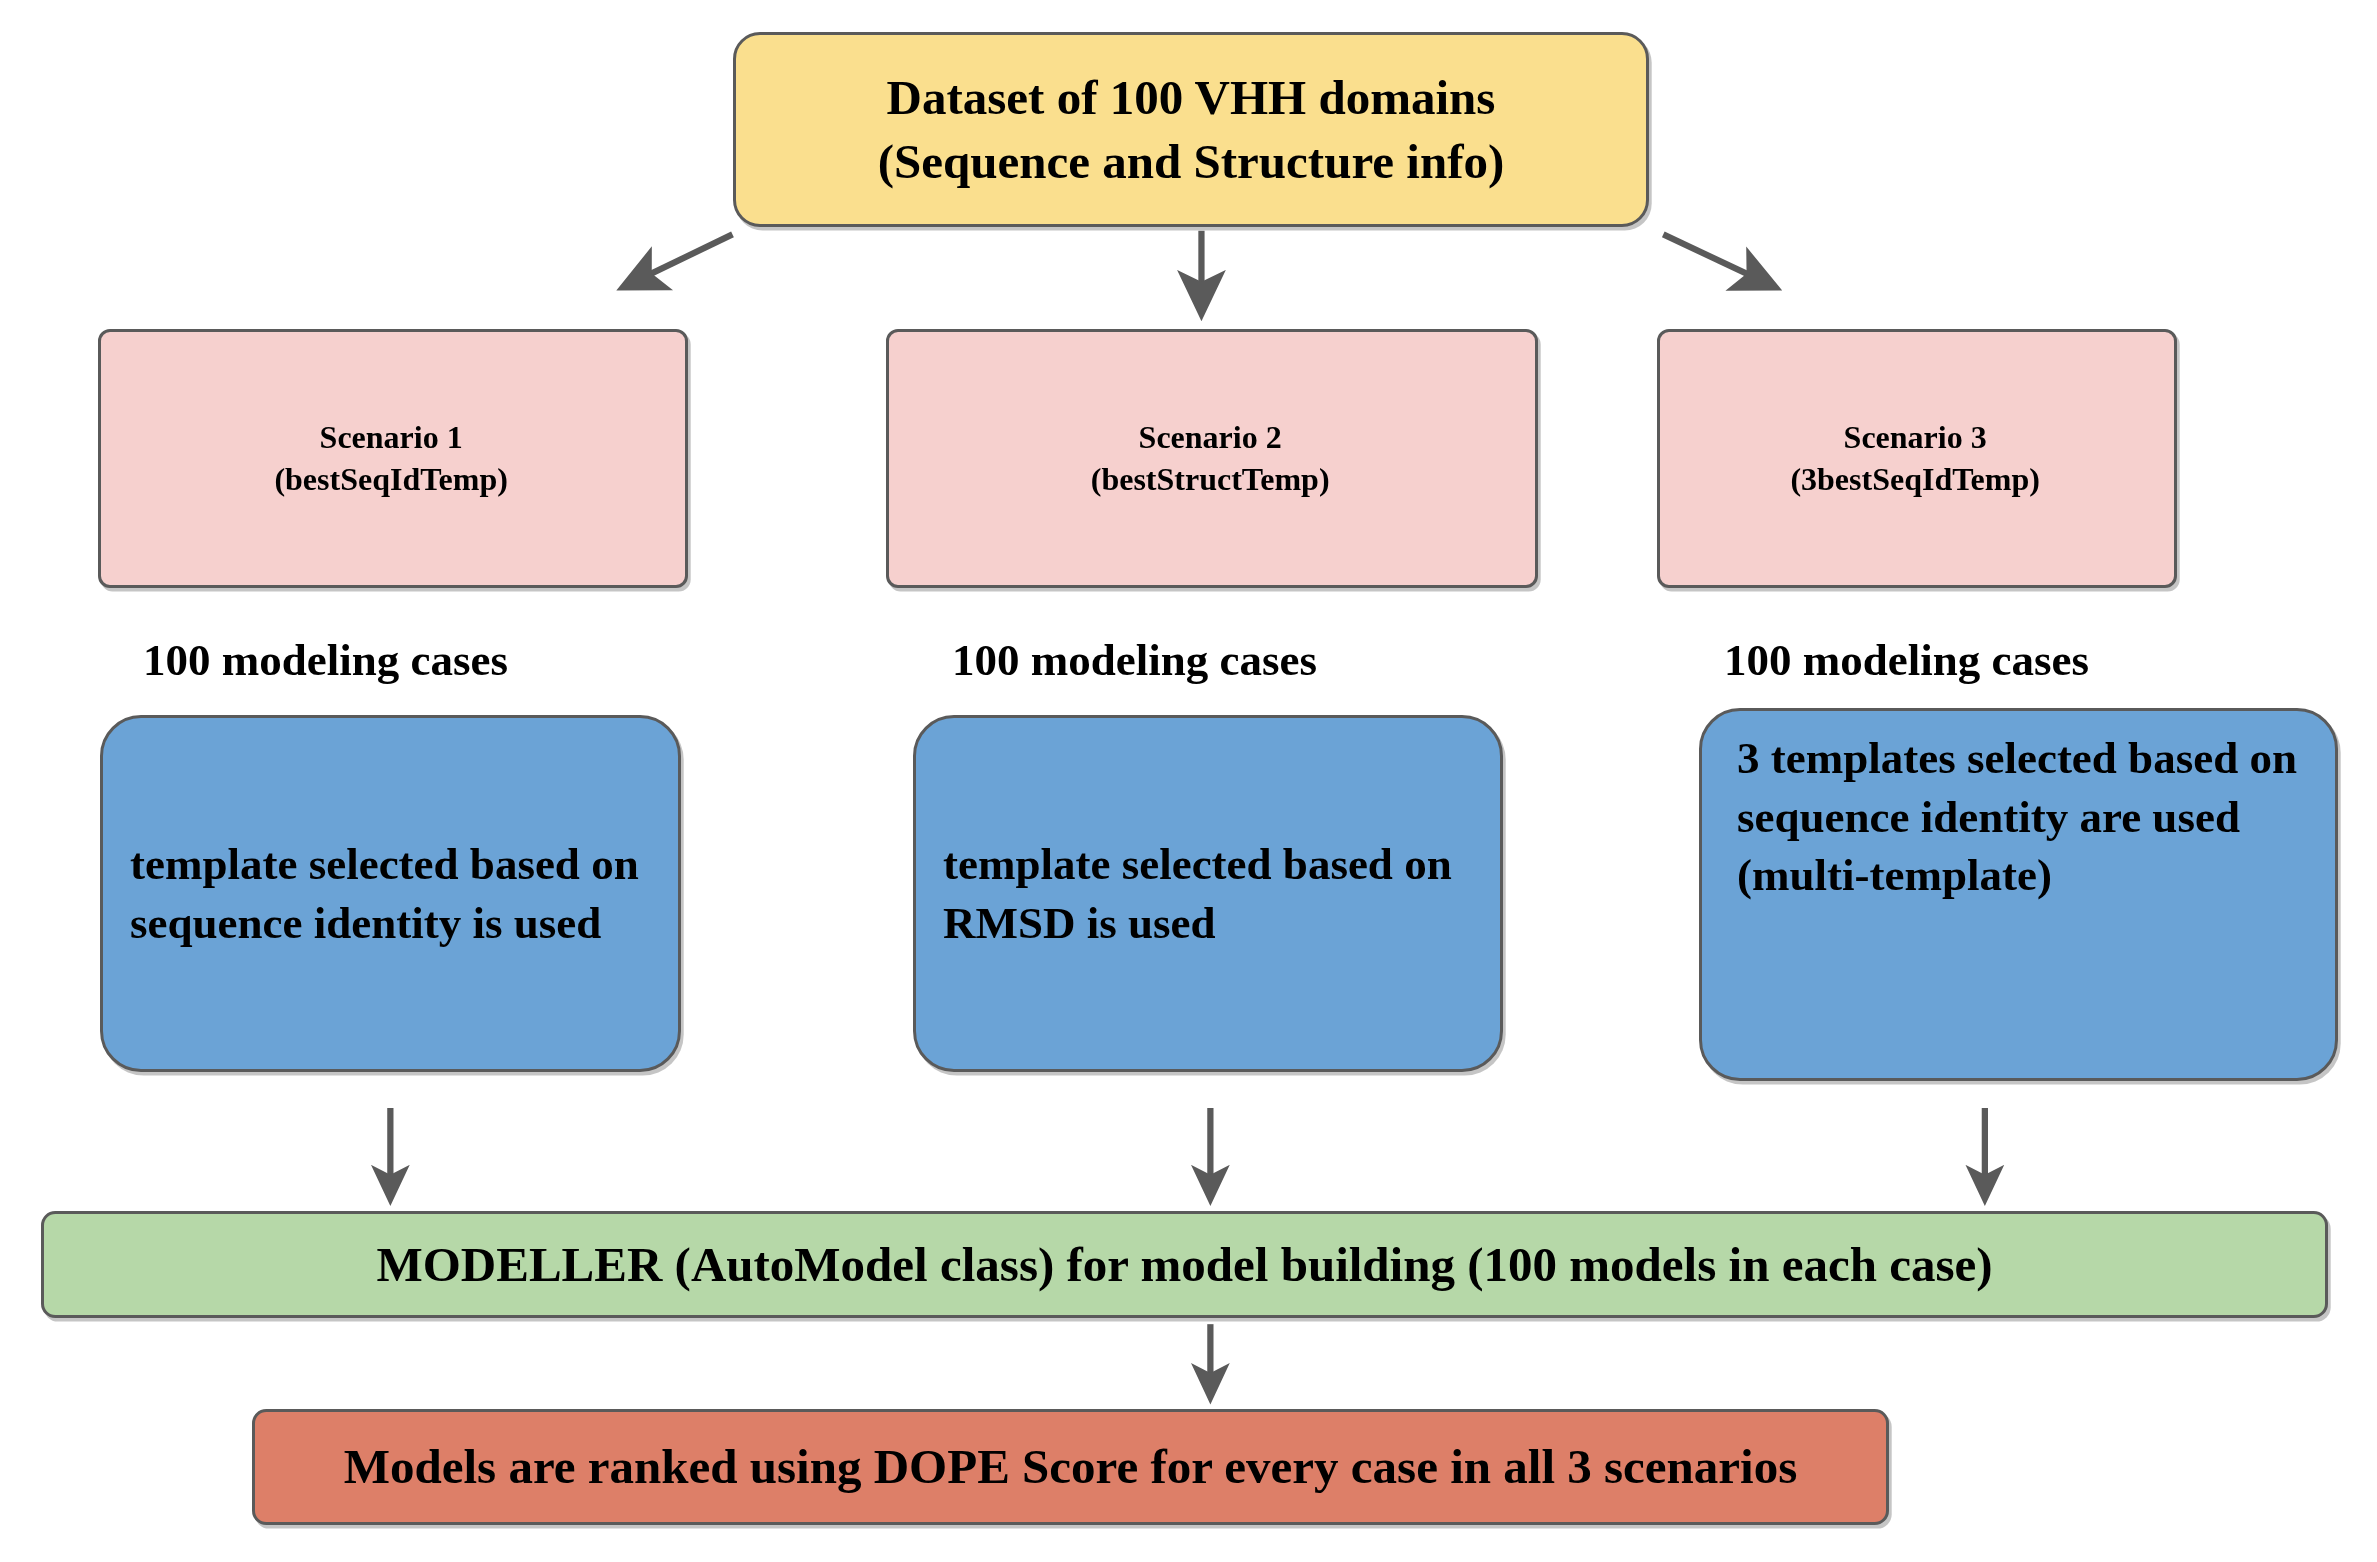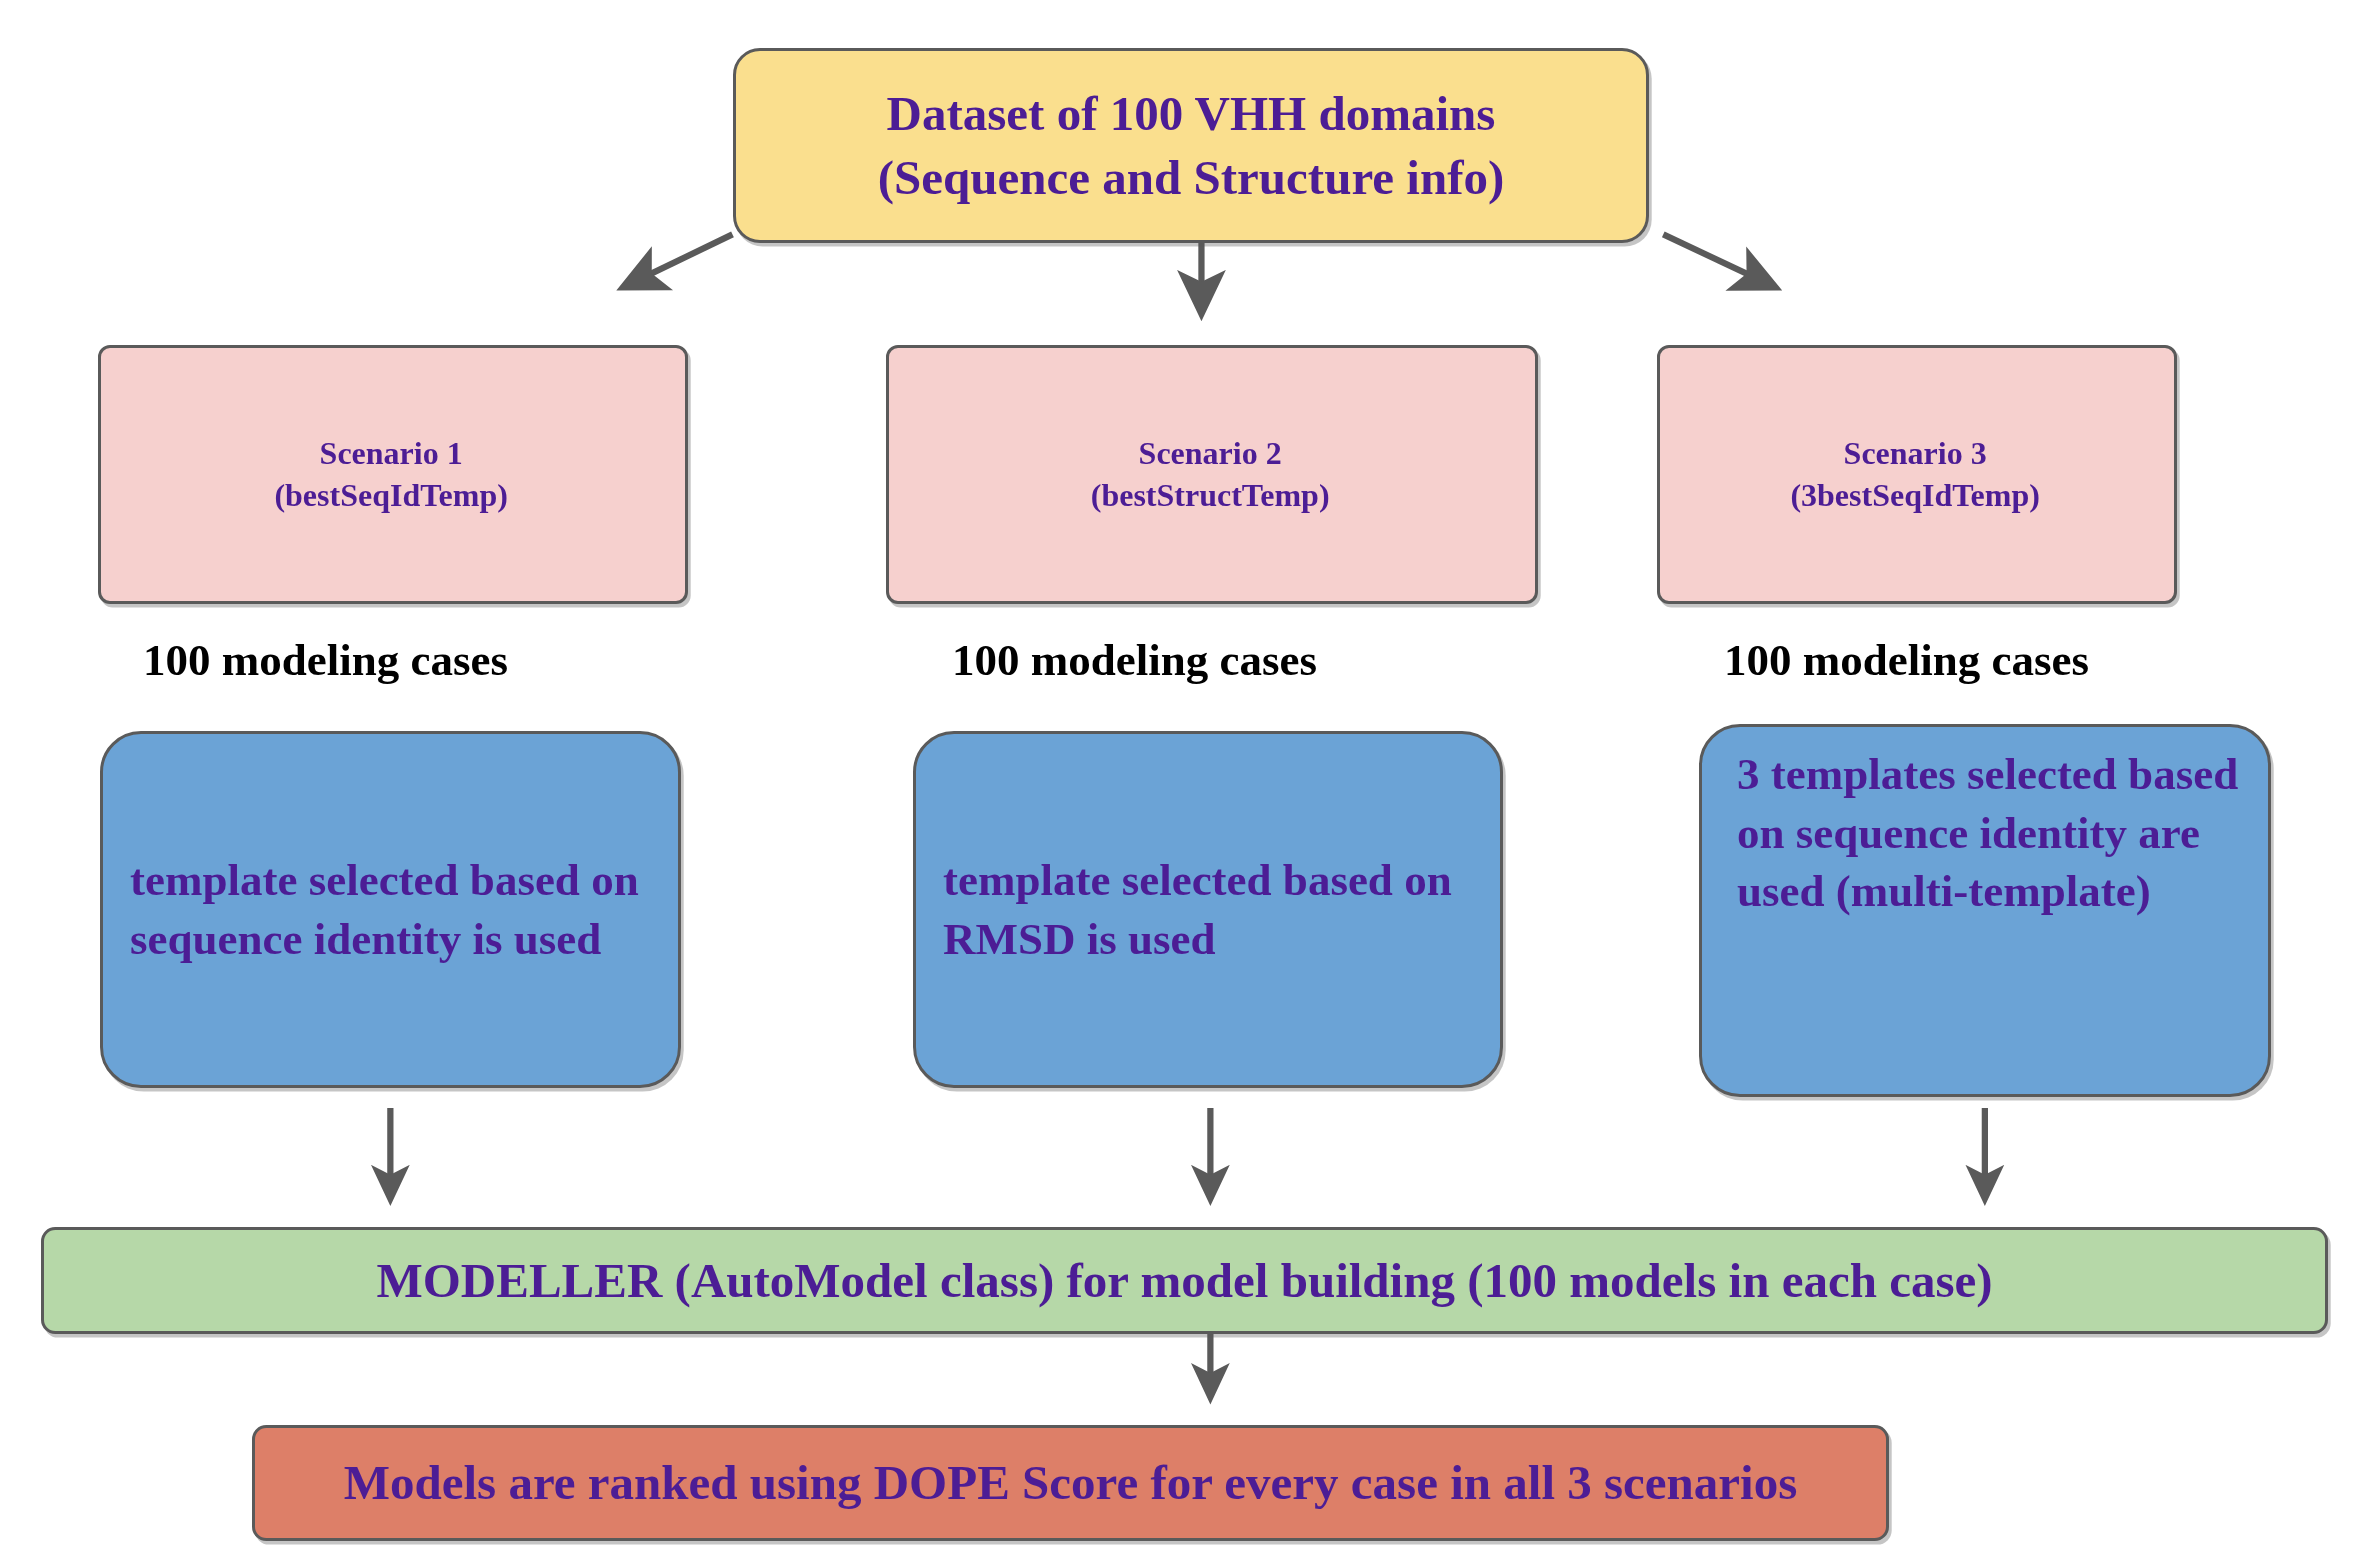--- a/index.html
+++ b/index.html
@@ -20,25 +20,24 @@
   .node {
     position: absolute;
     box-sizing: border-box;
     border: 3.6px solid #5a5a5a;
     border-radius: 30px;
     display: flex;
     align-items: center;
     justify-content: center;
     text-align: center;
     font-weight: bold;
-    color: #4c1d95;
+    color: #000000;
     line-height: 1.30;
     padding: 9px 19.7px;
     box-shadow: 2.7px 3.6px 0 rgba(90,90,90,0.35);
-    margin-top: 16px;
   }
   .node .txt { display: block; width: 100%; }
 
   
   #dataset-box {
     left: 733px; top: 32px; width: 916px; height: 195px;
     background: #fadf8e;
     font-size: 49px;
     border-radius: 27px;
   }
@@ -72,21 +71,21 @@
     background: #6ba3d6;
     font-size: 45px;
     border-radius: 41px;
     text-align: left;
     justify-content: flex-start;
     padding: 12.5px 27px;
   }
   .template-box .txt { text-align: left; }
   #template-1 { left: 100px;  top: 715px; width: 581px; height: 357px; }
   #template-2 { left: 913px; top: 715px; width: 590px; height: 357px; }
-  #template-3 { left: 1699px; top: 708px; width: 572px; height: 373px;
+  #template-3 { left: 1699px; top: 708px; width: 639px; height: 373px;
                 align-items: flex-start; padding-top: 18px; padding-left: 35px; }
 
   #modeller-bar {
     left: 41px; top: 1211px; width: 2287px; height: 107px;
     background: #b6d8a8;
     font-size: 49px;
     border-radius: 14.3px;
   }
 
   #dope-bar {

